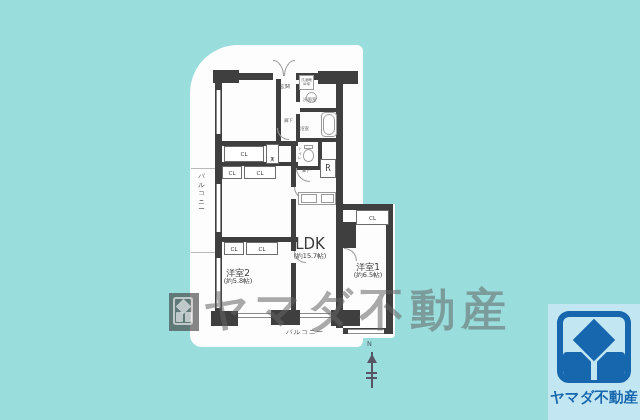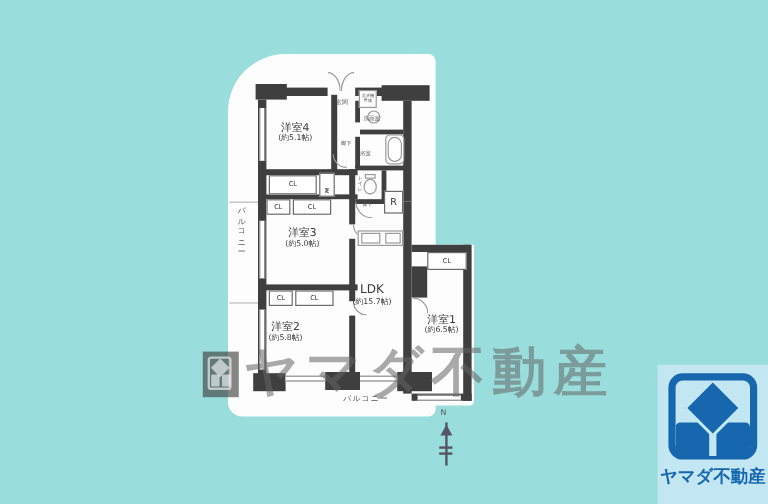--- a/index.html
+++ b/index.html
@@ -104,38 +104,30 @@
   <div class="fix" style="left:323px;top:114px;width:12px;height:21px;border-radius:6px"></div>
   <div class="fix" style="left:303px;top:149px;width:11px;height:13px;border-radius:50% 50% 45% 45%"></div>
   <div class="fix" style="left:304px;top:145px;width:9px;height:4px"></div>
   <div class="fix" style="left:298px;top:192px;width:38px;height:13px"></div>
   <div class="fix" style="left:301px;top:194px;width:16px;height:9px"></div>
   <div class="fix" style="left:321px;top:194px;width:13px;height:9px"></div>
   <div class="box" style="left:320px;top:159px;width:16px;height:19px;font-size:8px">
     <span>R</span>
     </div>
 
-  <div class="lbl" style="left:214px;top:102px;width:64px">
-    <div class="room-name">洋室4</div>
-    <div class="room-size">(約5.1帖)</div>
-  </div>
-  <div class="lbl" style="left:220px;top:190px;width:64px">
-    <div class="room-name">洋室3</div>
-    <div class="room-size">(約5.0帖)</div>
-  </div>
   <div class="lbl" style="left:206px;top:268px;width:64px">
     <div class="room-name">洋室2</div>
     <div class="room-size">(約5.8帖)</div>
   </div>
   <div class="lbl" style="left:343px;top:262px;width:50px">
     <div class="room-name">洋室1</div>
     <div class="room-size">(約6.5帖)</div>
   </div>
   <div class="lbl" style="left:281px;top:236px;width:58px">
-    <div style="font-size:10px">LDK</div>
+    <div style="font-size:15px">LDK</div>
     <div class="room-size">(約15.7帖)</div>
   </div>
 
   <div class="lbl" style="left:280px;top:84px;font-size:5px;color:#555">玄関</div>
   <div class="lbl" style="left:284px;top:118px;font-size:4.5px;color:#555">廊下</div>
   <div class="lbl" style="left:303px;top:97px;font-size:4.5px;color:#555">洗面室</div>
   <div class="lbl" style="left:300px;top:126px;font-size:4.5px;color:#555">浴室</div>
   <div class="lbl vtext" style="left:297px;top:144px;font-size:4px;color:#555;letter-spacing:0">トイレ</div>
   <div class="lbl" style="left:302px;top:169px;font-size:4px;color:#555">廊下</div>
 

